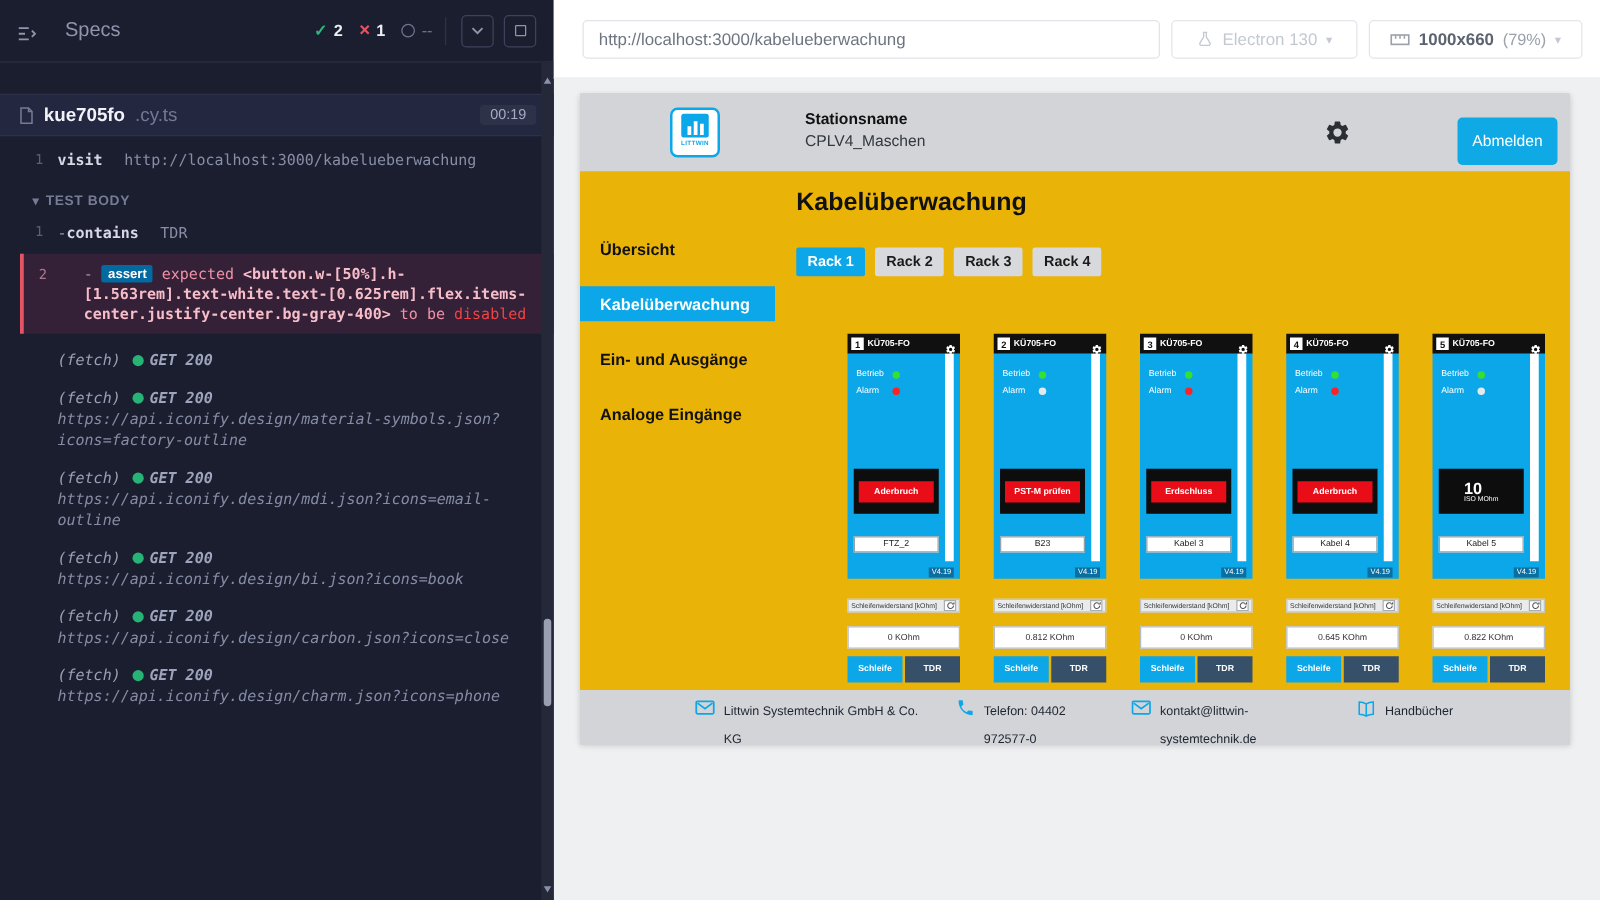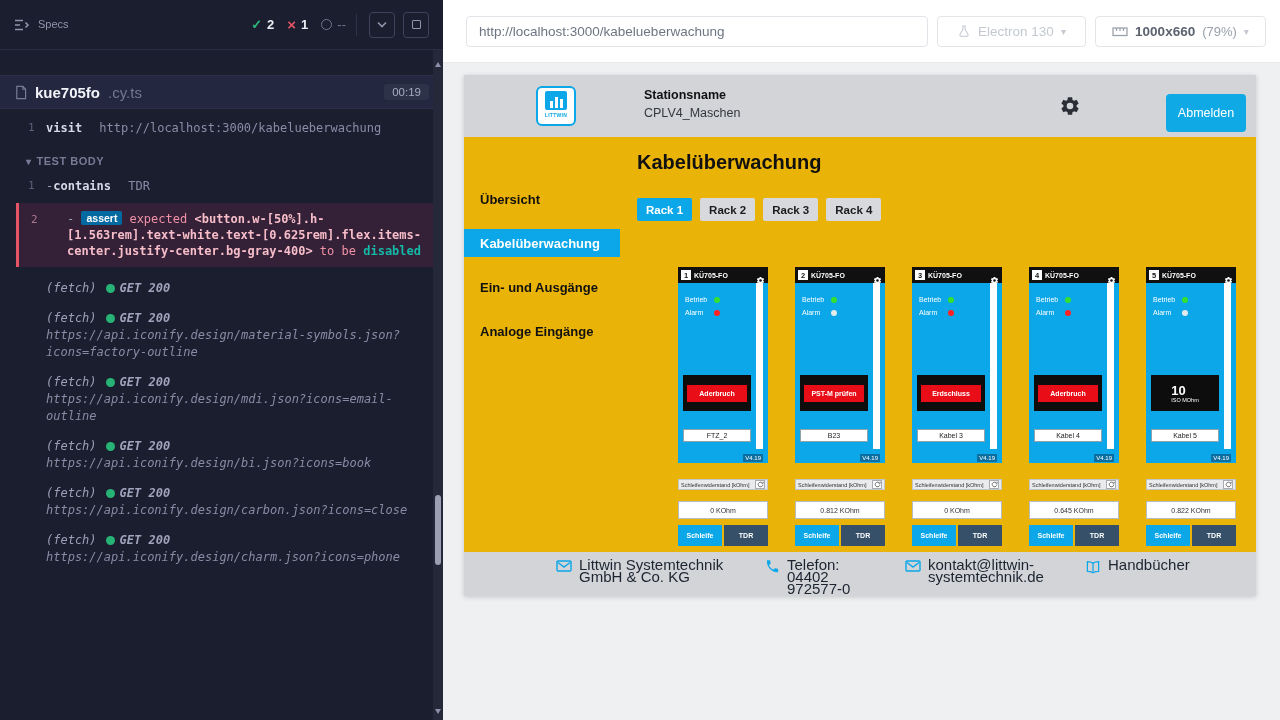--- a/index.html
+++ b/index.html
@@ -2,21 +2,21 @@
 <html><head>
 <meta charset="utf-8">
 <style>
   *{margin:0;padding:0;box-sizing:border-box}
   html,body{width:1280px;height:720px;overflow:hidden;font-family:"Liberation Sans",sans-serif}
   .stage{position:relative;width:1280px;height:720px;background:#eef0f2;overflow:hidden}
 
   
   .reporter{position:absolute;left:0;top:0;width:443px;height:720px;background:#1b1e2e;color:#d0d2e0;overflow:hidden}
   .rep-header{height:50px;display:flex;align-items:center;padding:0 14px;border-bottom:1px solid #2a2e42}
-  .specs-menu{display:flex;align-items:flex-start;gap:8px;color:#9095ad;font-size:11px;cursor:pointer}
+  .specs-menu{display:flex;align-items:flex-end;gap:22px;color:#9095ad;font-size:16px;cursor:pointer}
   .rep-stats{margin-left:auto;display:flex;align-items:center;gap:13px;font-size:13px}
   .stat{display:flex;align-items:center;gap:5px}
   .stat .num{color:#eceef5;font-weight:700}
   .check{color:#2cb77d;font-weight:700;font-size:13px}
   .cross{color:#e45464;font-weight:700;font-size:15px;line-height:13px}
   .pend{color:#6f7490}
   .pend-ic{width:11px;height:11px;border:1.5px solid #6f7490;border-radius:50%;display:inline-block}
   .rep-divider{width:1px;height:22px;background:#2e3247;margin:0 4px 0 10px}
   .rep-btn{width:26px;height:26px;border:1px solid #3e425c;border-radius:4px;background:transparent;display:flex;align-items:center;justify-content:center;margin-left:8px;cursor:pointer}
   .stop-sq{width:9px;height:9px;border:1.5px solid #9095ad;border-radius:1px}
@@ -29,21 +29,21 @@
   .cmd-num{position:absolute;left:28px;color:#5b6078;font-size:11px}
   .cmd-name{font-weight:700;color:#d6d8e6}
   .cmd-dash{color:#9a9fb8}
   .cmd-arg{color:#888da8;margin-left:10px}
   .section-row{margin:16px 0 8px;padding-left:26px;color:#767b96;font-size:11px;font-weight:700;letter-spacing:.5px;font-family:"Liberation Sans",sans-serif;display:flex;align-items:center;gap:5px;cursor:pointer}
   .chev{color:#767b96;font-size:10px}
   .assert-block{position:relative;margin:6px 0 10px 16px;background:#352137;border-left:3px solid #e45464;padding:8px 16px 8px 48px;line-height:16px;color:#f092a6;overflow-wrap:anywhere}
   .assert-block .cmd-num{left:12px;top:9px;color:#a8798c}
   .assert-badge{display:inline-block;background:#0369a1;color:#fff;font-family:"Liberation Sans",sans-serif;font-size:10.5px;font-weight:700;padding:0 5px;border-radius:2px;margin-right:7px;line-height:14px;vertical-align:1px}
   .assert-sel{font-weight:700;color:#f7bdc9}
-  .assert-bold{font-weight:700;color:#14b8a6}
+  .assert-bold{font-weight:400;color:#ef4444}
   .fetch-group{position:relative;padding:0 16px 0 46px;margin:13px 0;line-height:17px;cursor:pointer}
   .fetch-label{font-style:italic;color:#9ba0b8}
   .dot{width:9px;height:9px;border-radius:50%;background:#26b375;display:inline-block;margin:0 5px -1px 9px}
   .fetch-status{font-style:italic;font-weight:700;color:#9fa4bd}
   .fetch-url{font-style:italic;color:#878ca6;overflow-wrap:anywhere}
   .next-test{position:absolute;left:0;right:10px;top:648px;height:33px;border-top:1px solid #2a2e42;display:flex;align-items:center;gap:9px;padding-left:28px;font-size:13.5px;color:#d6d8e4;cursor:pointer}
   .test-ic{width:10px;height:10px;border:1.5px solid #767b96;border-radius:2px}
   
   .scroll-track{position:absolute;left:433px;top:50px;bottom:0;width:10px;background:#252839}
   .scroll-up{position:absolute;left:435px;top:62px;width:0;height:0;border-left:3px solid transparent;border-right:3px solid transparent;border-bottom:5px solid #8a90a8}
@@ -105,21 +105,21 @@
   .version{position:absolute;right:5px;bottom:1px;background:#0a6fa0;color:#fff;font-size:6px;padding:1px 2px}
   .res-label{margin-top:16px;height:11px;background:#e9ebed;border:1px solid #c2c6cb;display:flex;align-items:center;padding:0 2px;font-size:5.5px;color:#333}
   .res-refresh{margin-left:auto;width:10px;height:9px;border:1px solid #a8adb3;background:#fff;display:flex;align-items:center;justify-content:center;cursor:pointer}
   .res-value{margin-top:11px;height:18px;background:#fff;border:1px solid #b6bcc3;display:flex;align-items:center;justify-content:center;font-size:7px;color:#333}
   .card-btns{margin-top:6px;display:flex;gap:2px}
   .card-btns button{flex:1;height:21px;border:none;color:#fff;font-size:7px;font-weight:700;font-family:"Liberation Sans",sans-serif;cursor:pointer}
   .btn-schleife{background:#0ba7e8}
   .btn-tdr{background:#36506a}
   .app-footer{position:absolute;left:0;right:0;bottom:0;height:44px;background:#d2d4d8;display:flex;align-items:flex-start;padding:7px 0 0 92px}
   .fgroup{display:flex;gap:7px;align-items:flex-start}
-  .fgroup .ftext{font-size:15px;color:#1c2430;line-height:12px}
+  .fgroup .ftext{font-size:10px;color:#1c2430;line-height:22px}
   .fg1{width:190px;margin-right:19px}
   .fg2{width:120px;margin-right:20px}
   .fg3{width:140px;margin-right:40px}
   .ficon{flex-shrink:0;margin-top:0}
 </style>
 </head>
 <body>
 
 <div class="stage">
 

